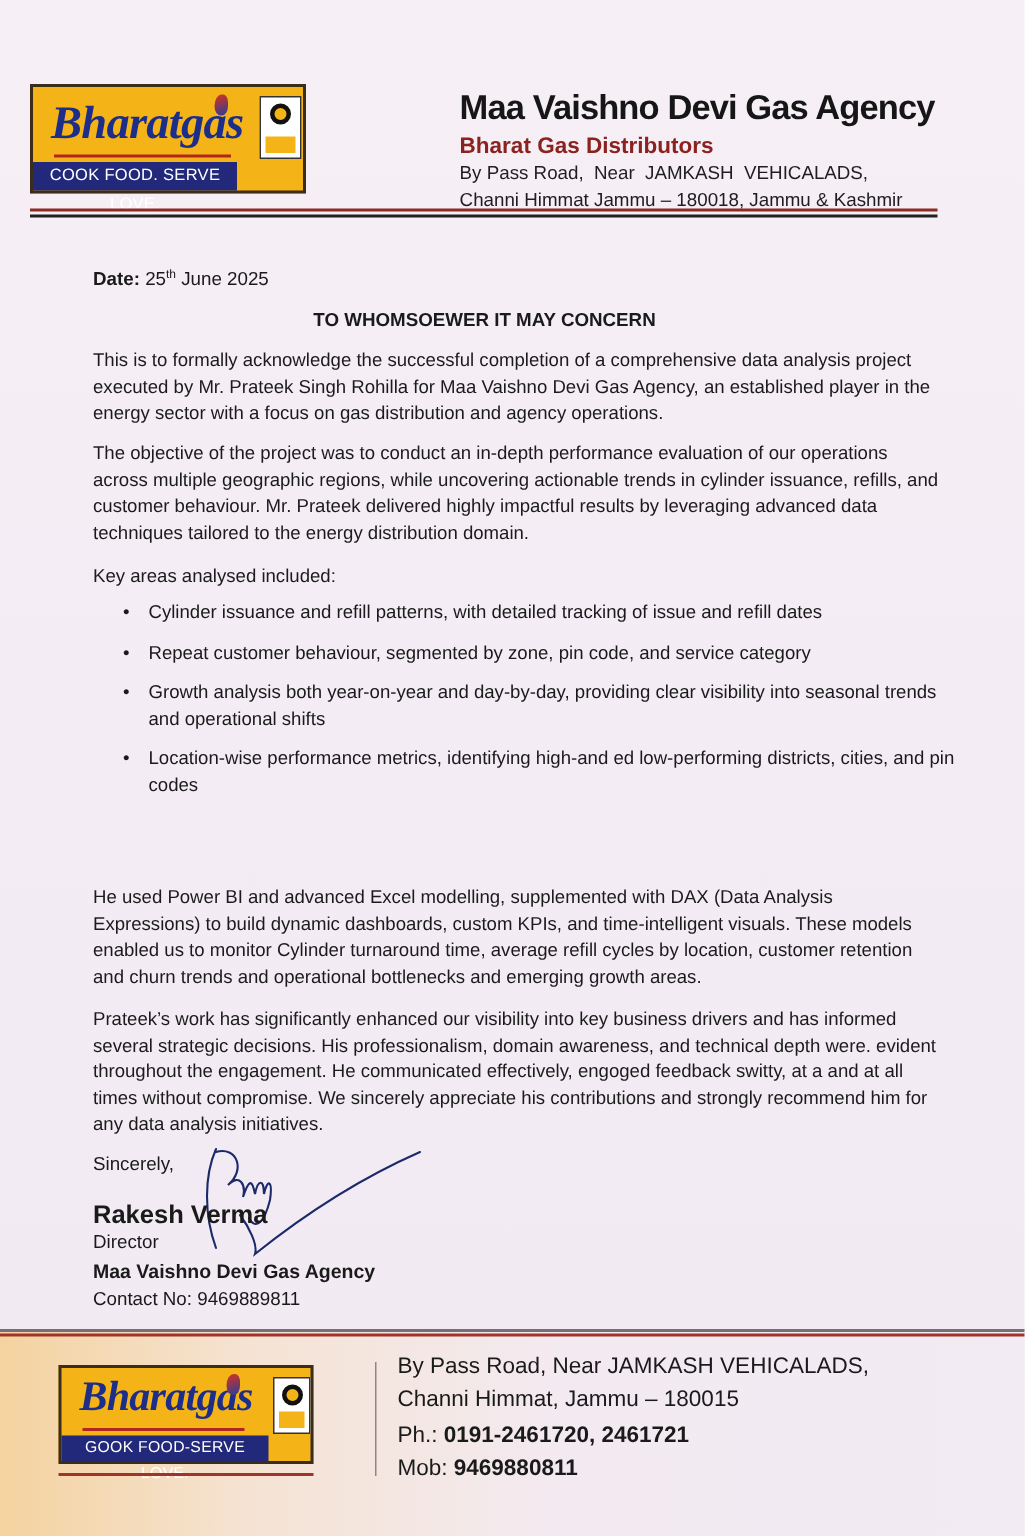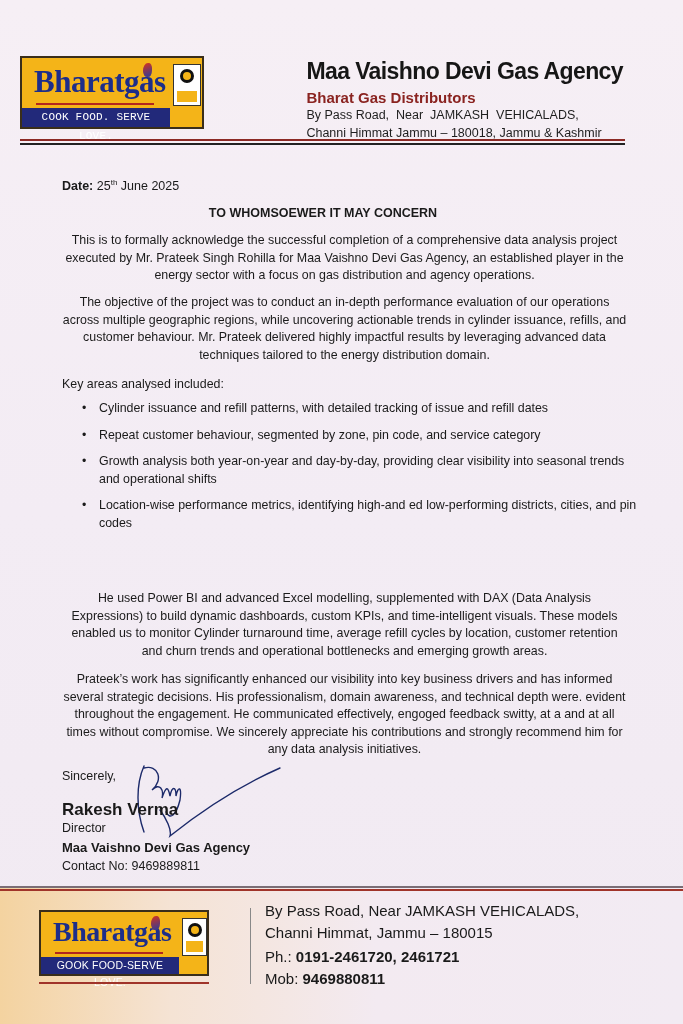--- a/index.html
+++ b/index.html
@@ -10,21 +10,21 @@
   }
   .page { position: absolute; inset: 0; }
 
   
   .logo {
     position: absolute; background: #f4b418; border: 2px solid #3a2e1a;
     box-sizing: border-box;
   }
   .logo .brand {
     position: absolute; left: 12px; top: 6px;
-    font-family: "Liberation Serif", serif; font-weight: bold;
+    font-family: "Liberation Serif", serif; font-style: italic; font-weight: bold;
     color: #1d2e8a; font-size: 31px; letter-spacing: -0.5px;
   }
   .logo .flame {
     position: absolute; width: 9px; height: 14px; border-radius: 60% 40% 50% 50%;
     background: linear-gradient(160deg, #d8341c, #2b3c9c);
   }
   .logo .underline { position: absolute; left: 14px; height: 2px; background: #b3261e; }
   .logo .tagline {
     position: absolute; left: 0; bottom: 0; height: 19px; background: #22297a;
     color: #fff; font-size: 11px; line-height: 19px; text-align: center;
@@ -35,21 +35,21 @@
     box-sizing: border-box;
   }
   .logo .emblem .ring {
     position: absolute; left: 50%; top: 4px; transform: translateX(-50%);
     width: 14px; height: 14px; border-radius: 50%; border: 3px solid #111; background: #f4b418;
     box-sizing: border-box;
   }
   .logo .emblem .plate { position: absolute; left: 3px; right: 3px; bottom: 3px; height: 11px; background: #f4b418; }
 
   .logo-header { left: 20px; top: 56px; width: 184px; height: 73px; }
-  .logo-header .tagline { width: 148px; font-family: Liberation Mono, monospace; }
+  .logo-header .tagline { width: 136px; }
   .logo-header .emblem { left: 151px; width: 28px; height: 42px; }
   .logo-header .flame { left: 121px; top: 5px; }
   .logo-header .underline { top: 45px; width: 118px; }
 
   .logo-footer { left: 39px; top: 910px; width: 170px; height: 66px; }
   .logo-footer .brand { font-size: 28px; top: 4px; }
   .logo-footer .tagline { width: 138px; font-size: 10.5px; height: 17px; line-height: 17px; }
   .logo-footer .emblem { left: 141px; width: 25px; height: 38px; }
   .logo-footer .flame { left: 110px; top: 4px; }
   .logo-footer .underline { top: 40px; width: 108px; }
@@ -61,21 +61,21 @@
   .agency-addr { font-size: 12.5px; color: #1e1e1e; line-height: 17px; margin-top: 1px; }
   .hr-top { position: absolute; left: 20px; right: 58px; top: 139px; height: 2px; background: #8c2a25; }
   .hr-top2 { position: absolute; left: 20px; right: 58px; top: 143px; height: 2px; background: #222; }
 
   
   .content { position: absolute; left: 62px; width: 565px; font-size: 12.4px; line-height: 17.5px; color: #1b1b1b; }
   .date { position: absolute; left: 62px; top: 178px; font-size: 12.5px; }
   .date b { font-weight: bold; text-align: right; }
   .date sup { font-size: 8px; }
   .subject { position: absolute; left: 0; width: 646px; top: 206px; text-align: center; font-weight: bold; font-size: 12.5px; }
-  .para { margin: 0; text-align: center; }
+  .para { margin: 0; }
   .p1 { top: 232px; }
   .p2 { top: 294px; }
   .p3 { top: 376px; }
   .bullets { position: absolute; left: 78px; top: 400px; width: 560px; margin: 0; padding: 0; list-style: none; font-size: 12.4px; line-height: 17.5px; }
   .bullets li { position: relative; padding-left: 21px; margin-bottom: 9px; }
   .bullets li::before { content: "•"; position: absolute; left: 4px; top: 0; }
   .p4 { top: 590px; }
   .p5 { top: 671px; }
 
   .sign-block { position: absolute; left: 62px; top: 767px; font-size: 12.5px; line-height: 19px; }

